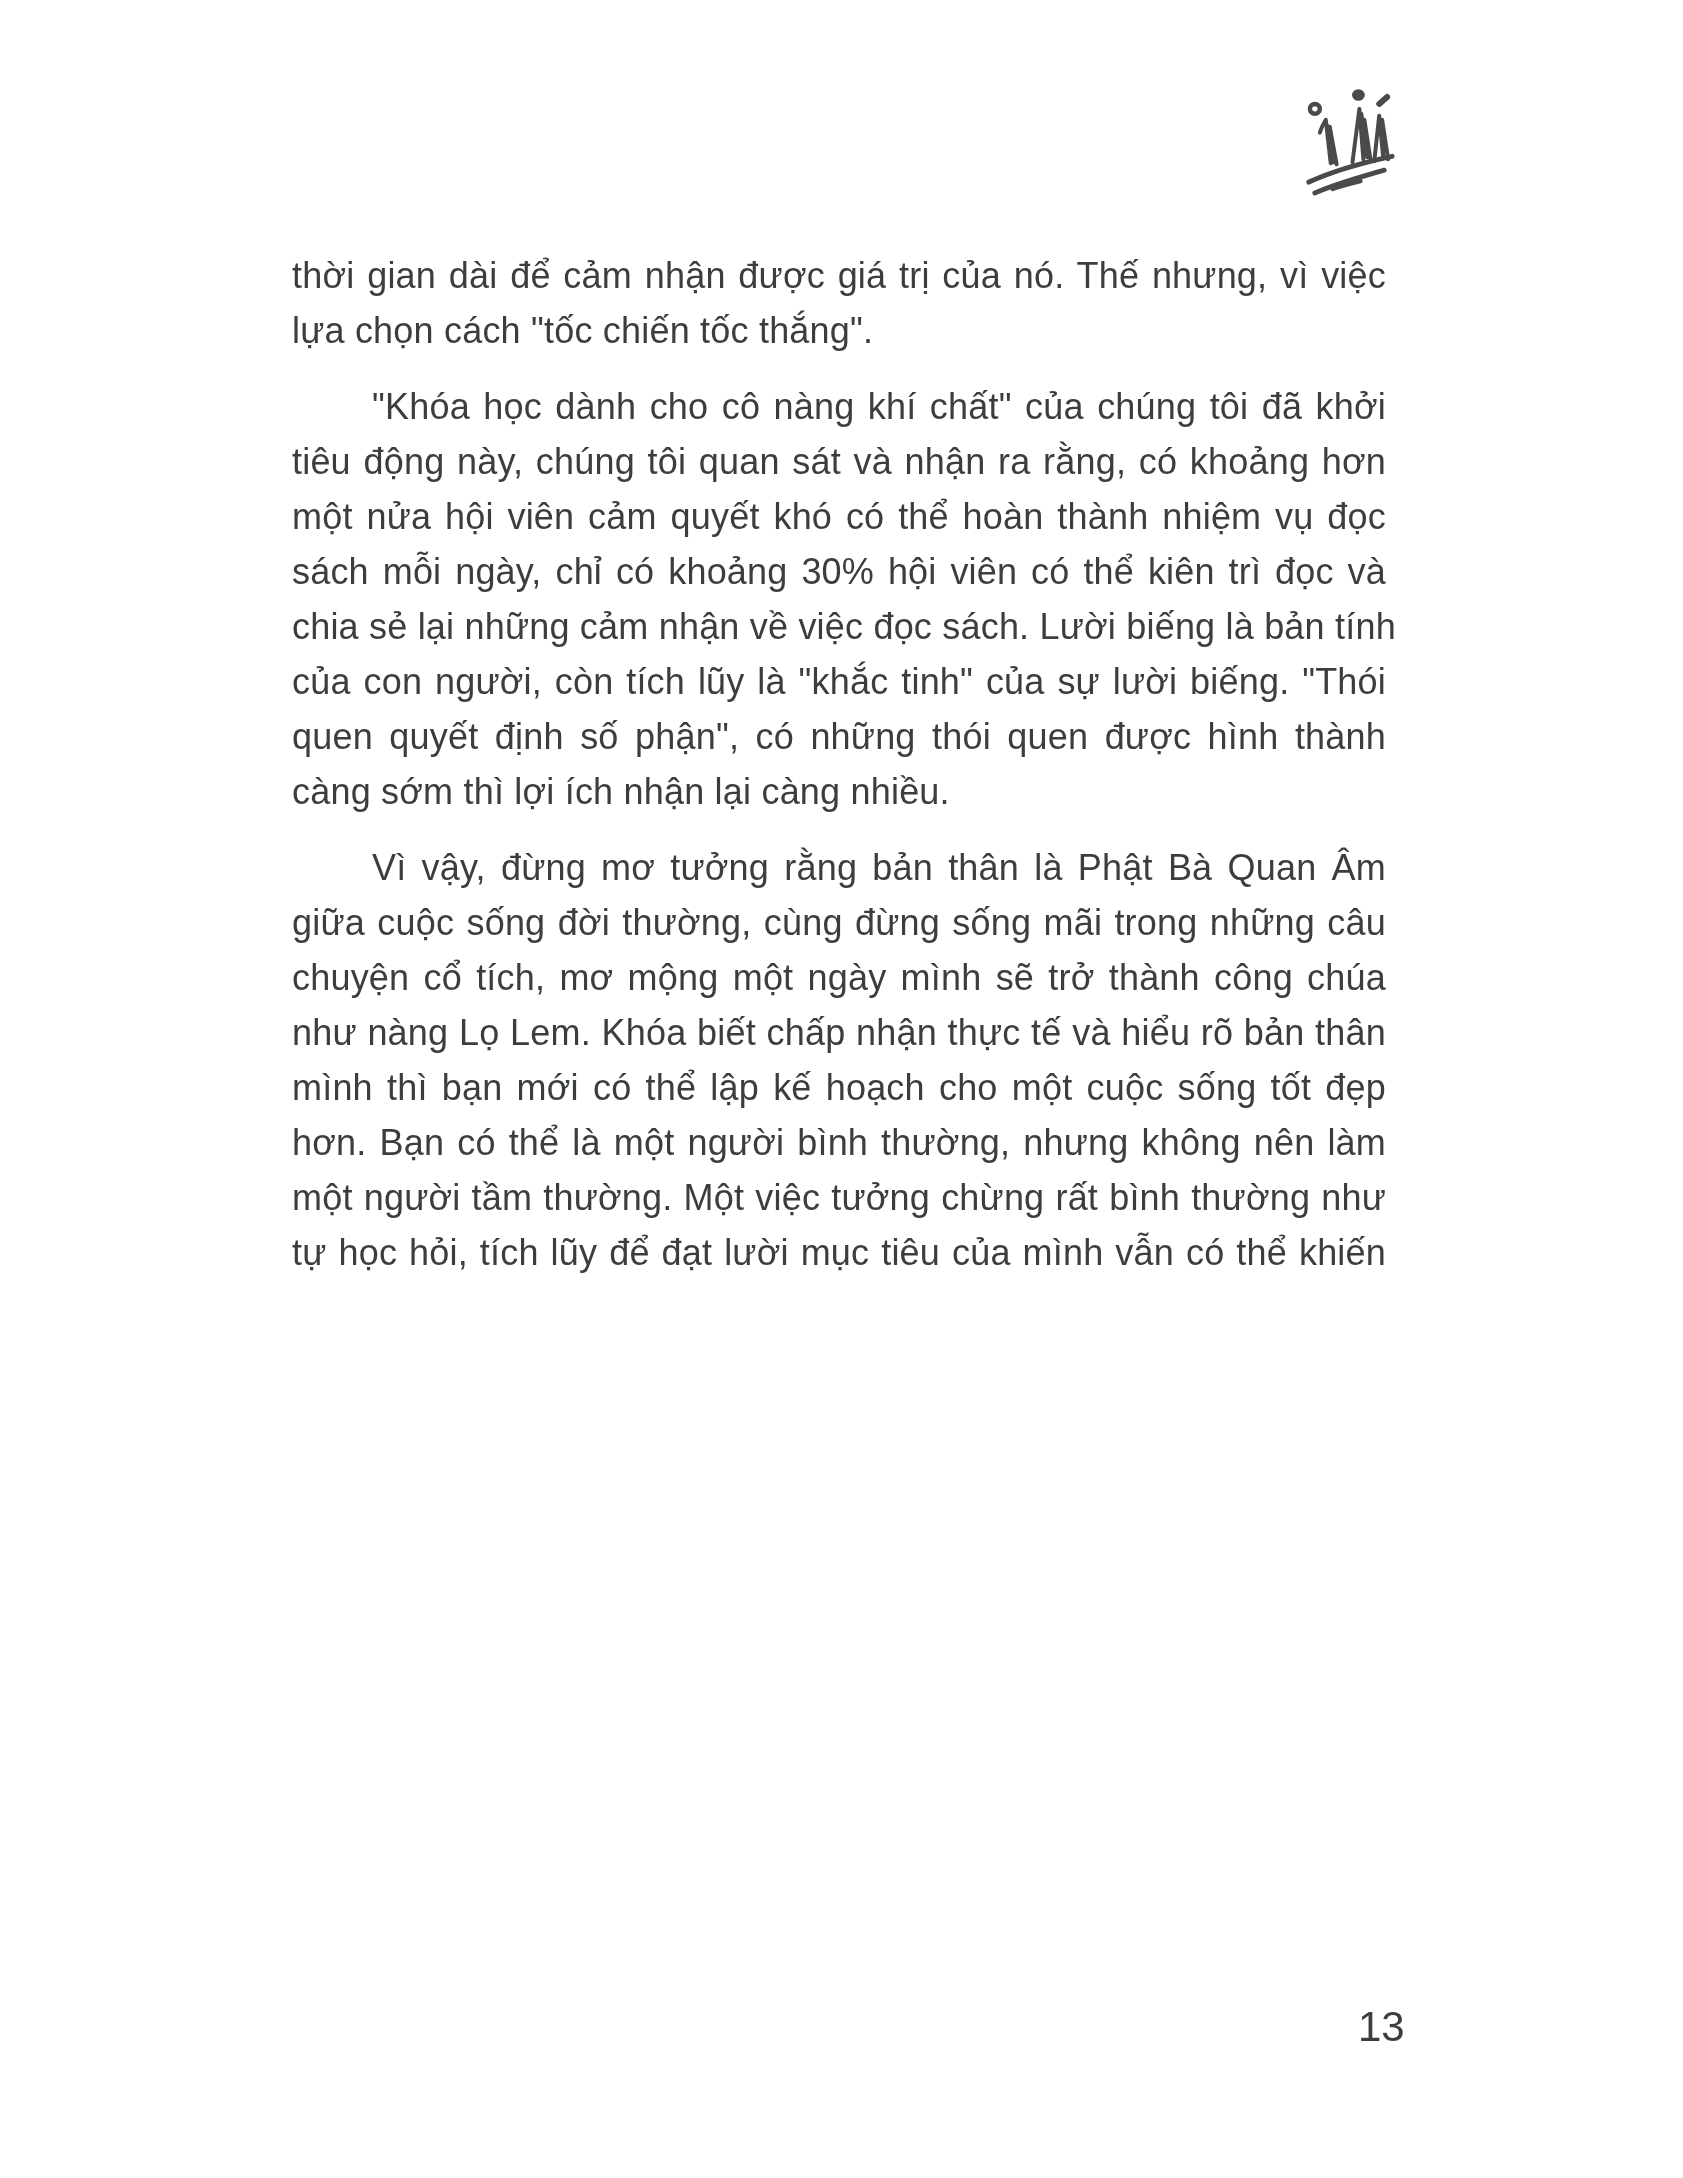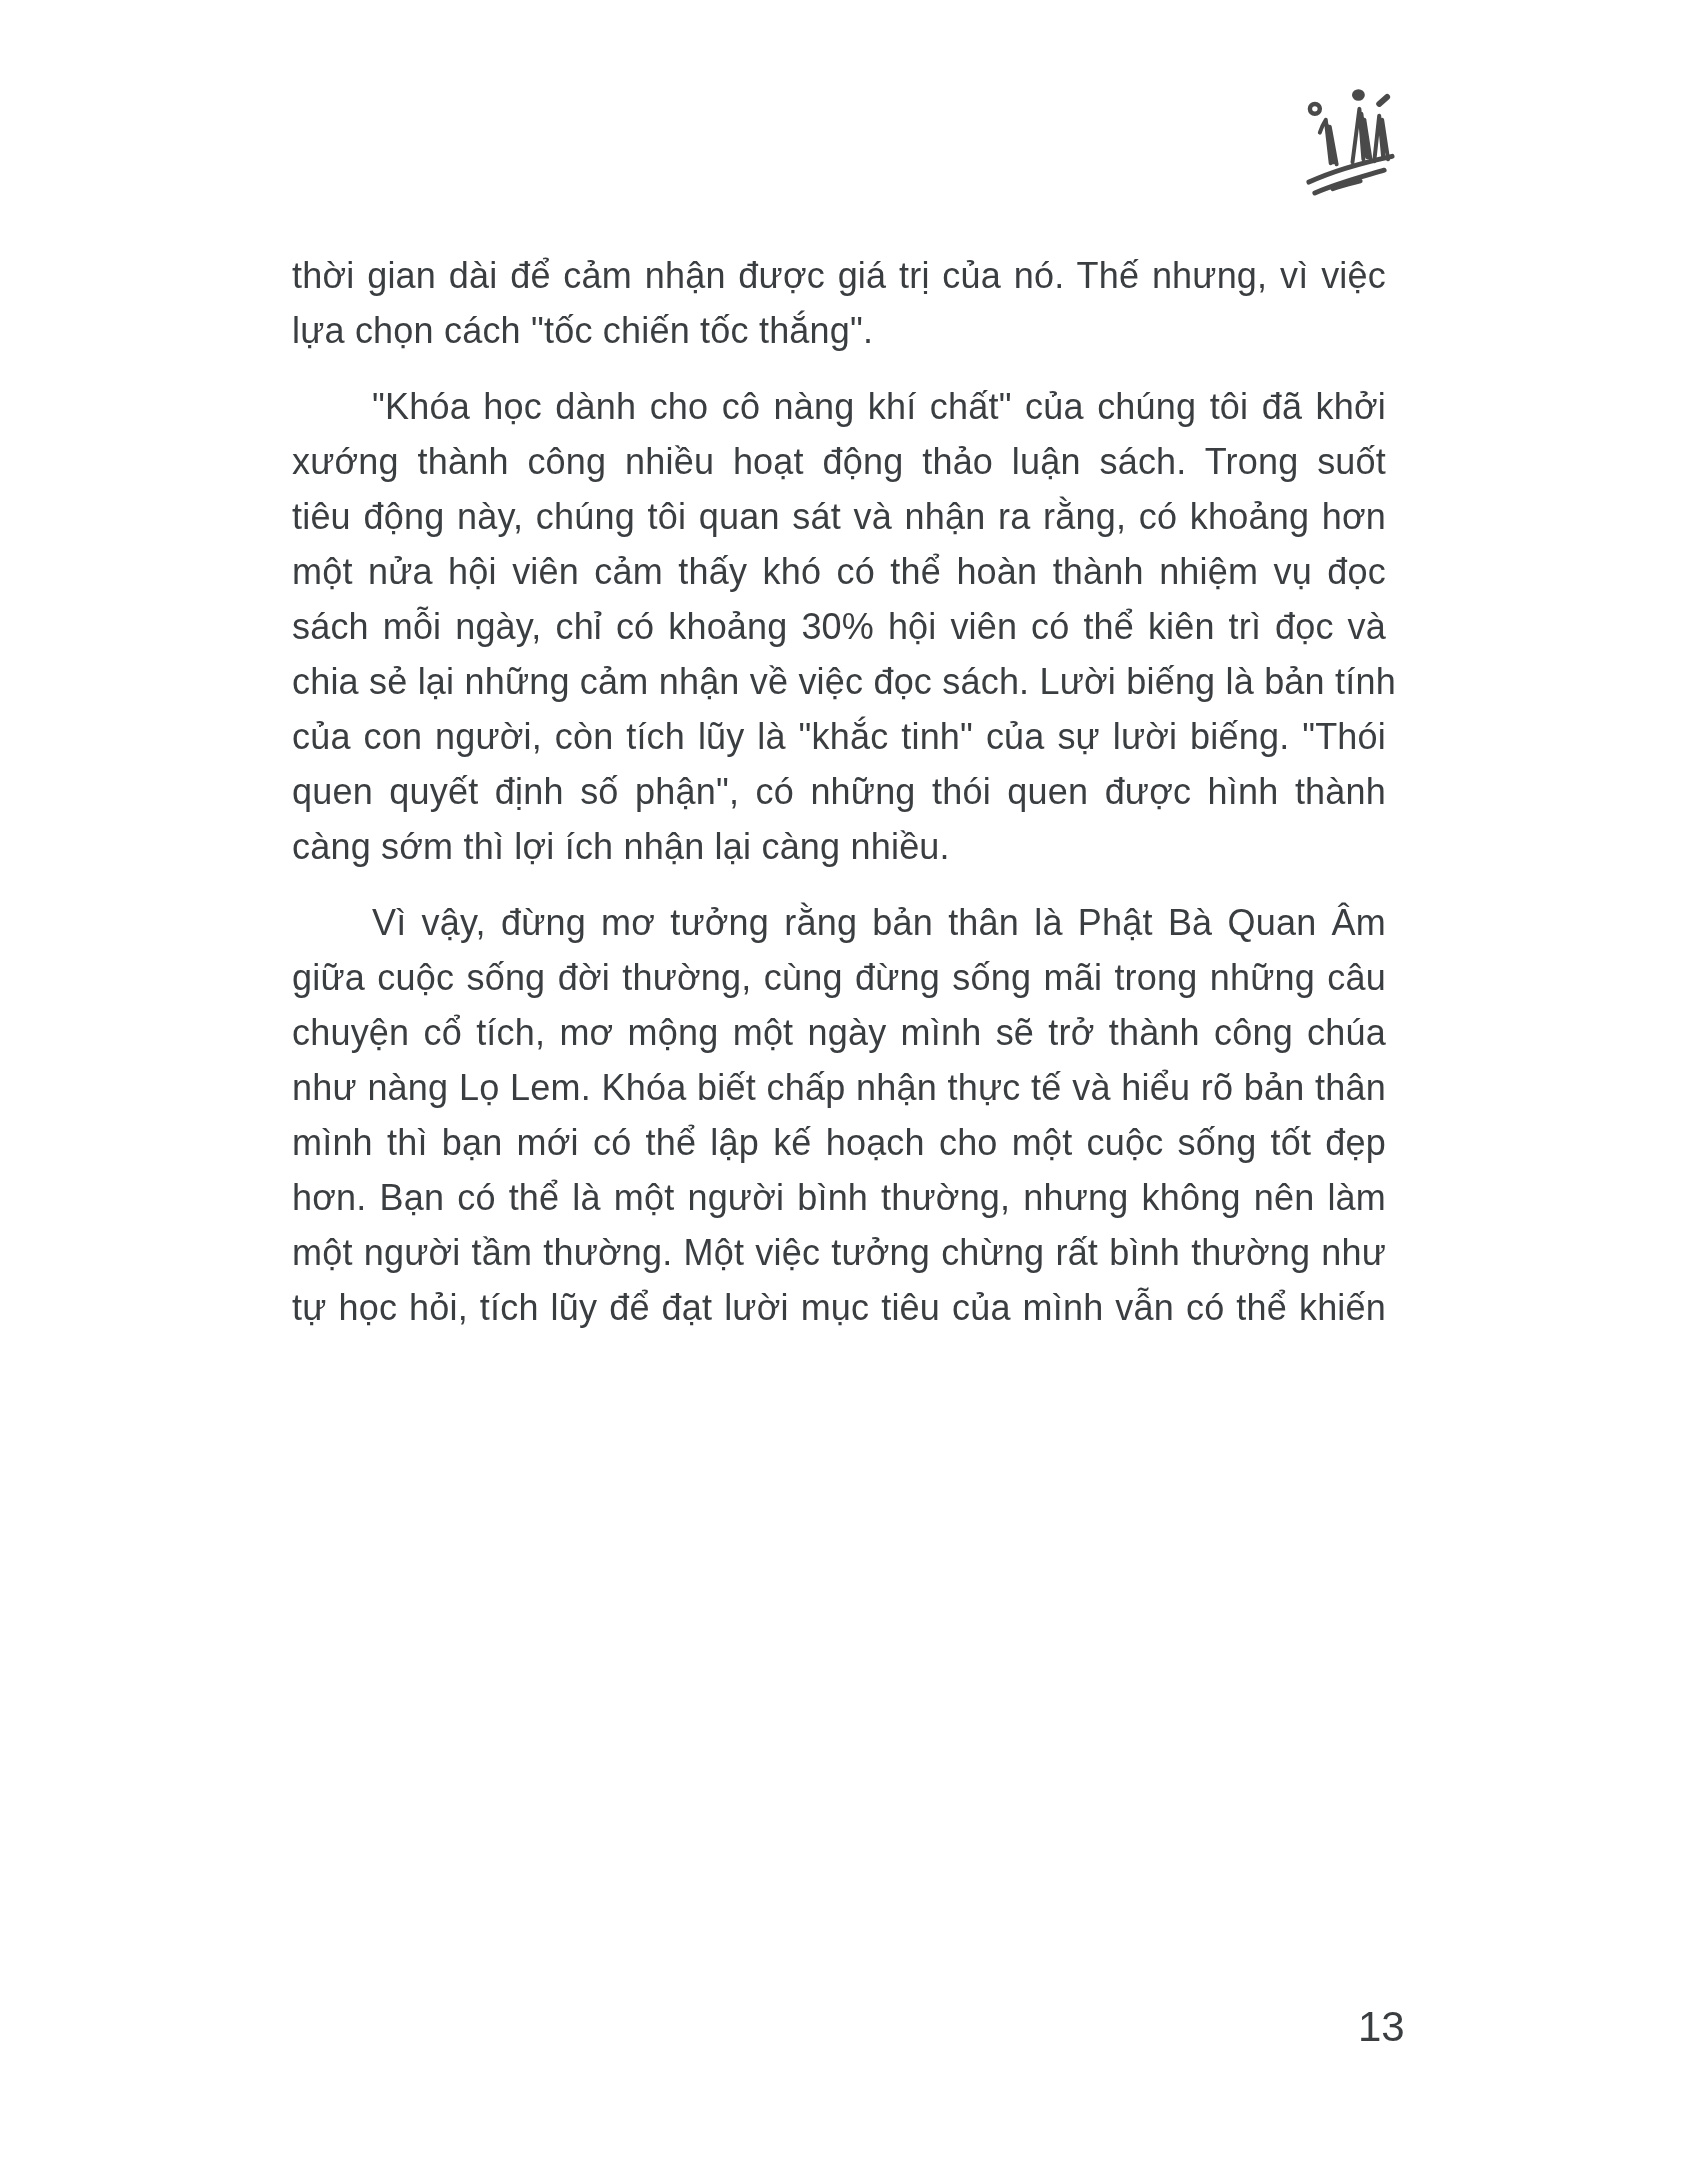--- a/index.html
+++ b/index.html
@@ -83,23 +83,22 @@
     </g>
   </svg>
 
   <div class="body-text">
       <div class="para">
         <div class="line">thời gian dài để cảm nhận được giá trị của nó. Thế nhưng, vì việc</div>
         <div class="line last">lựa chọn cách "tốc chiến tốc thắng".</div>
       </div>
       <div class="para">
         <div class="line first-indent">"Khóa học dành cho cô nàng khí chất" của chúng tôi đã khởi</div>
-        <div class="line">xướng thành công nhiều hoạt động thảo luận sách. Trong suốt</div>
         <div class="line">tiêu động này, chúng tôi quan sát và nhận ra rằng, có khoảng hơn</div>
-        <div class="line">một nửa hội viên cảm thấy khó có thể hoàn thành nhiệm vụ đọc</div>
+        <div class="line">một nửa hội viên cảm quyết khó có thể hoàn thành nhiệm vụ đọc</div>
         <div class="line">sách mỗi ngày, chỉ có khoảng 30% hội viên có thể kiên trì đọc và</div>
         <div class="line">chia sẻ lại những cảm nhận về việc đọc sách. Lười biếng là bản tính</div>
         <div class="line">của con người, còn tích lũy là "khắc tinh" của sự lười biếng. "Thói</div>
         <div class="line">quen quyết định số phận", có những thói quen được hình thành</div>
         <div class="line last">càng sớm thì lợi ích nhận lại càng nhiều.</div>
       </div>
       <div class="para">
         <div class="line first-indent">Vì vậy, đừng mơ tưởng rằng bản thân là Phật Bà Quan Âm</div>
         <div class="line">giữa cuộc sống đời thường, cùng đừng sống mãi trong những câu</div>
         <div class="line">chuyện cổ tích, mơ mộng một ngày mình sẽ trở thành công chúa</div>

